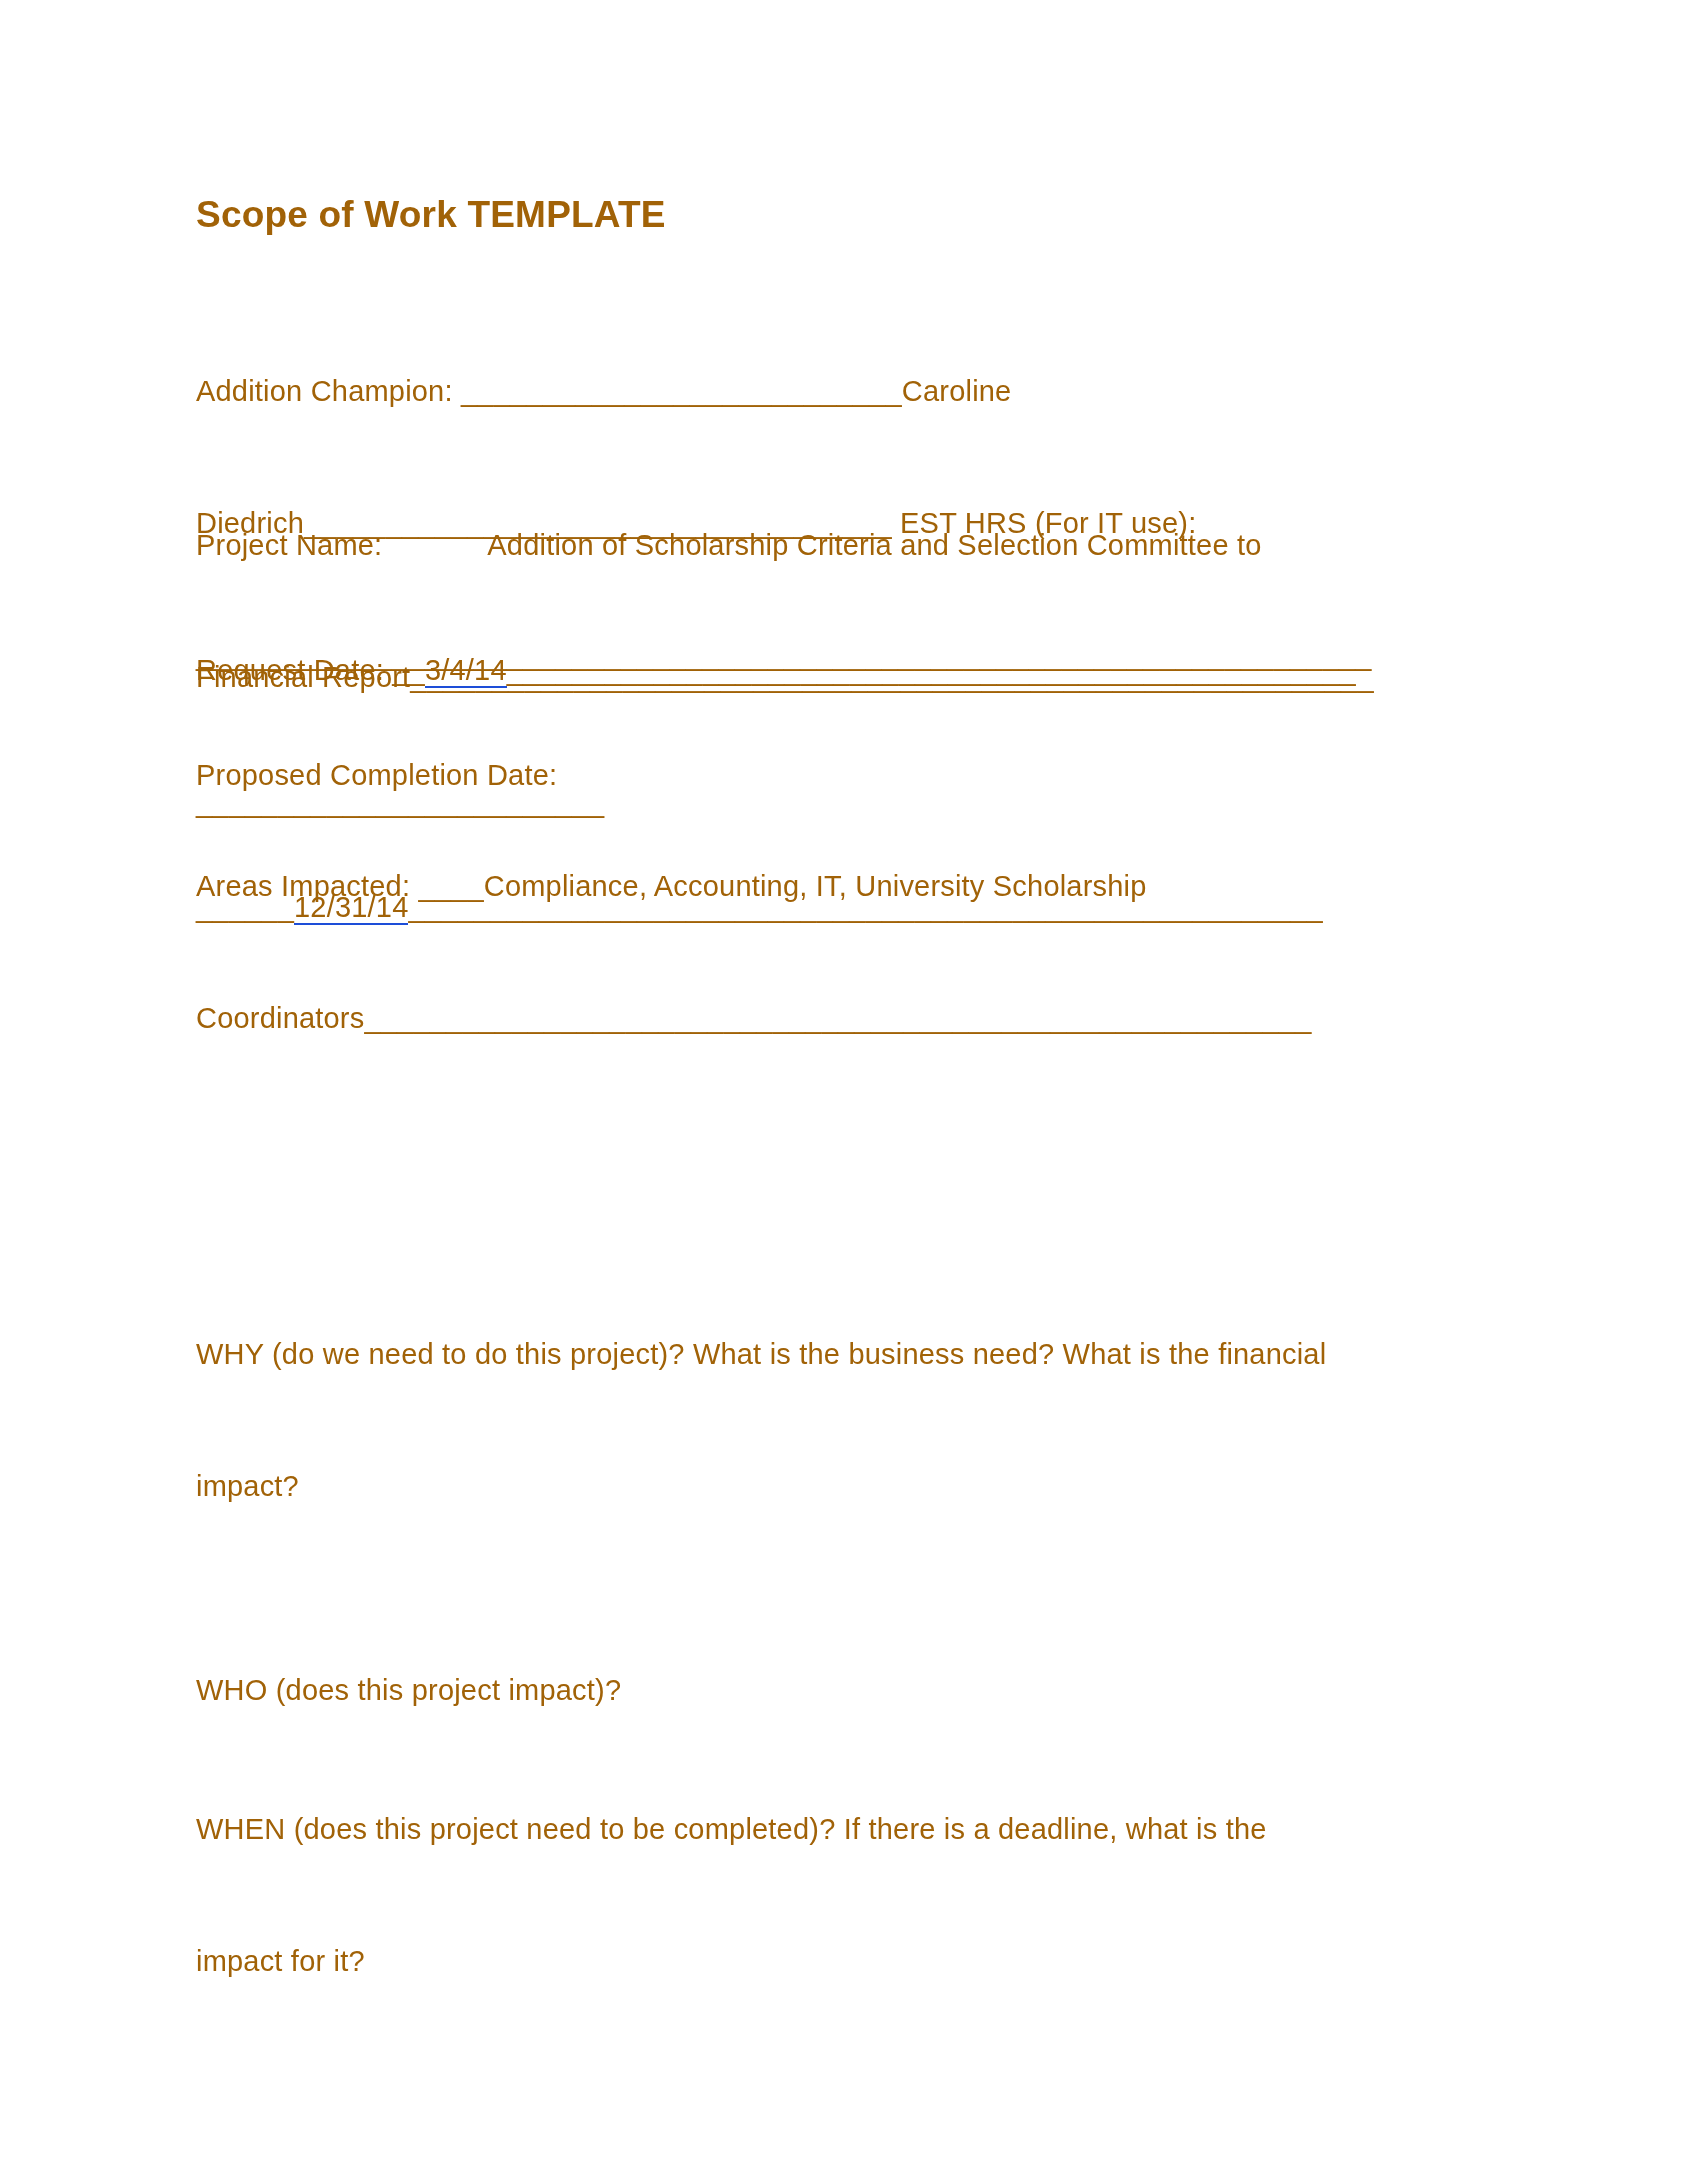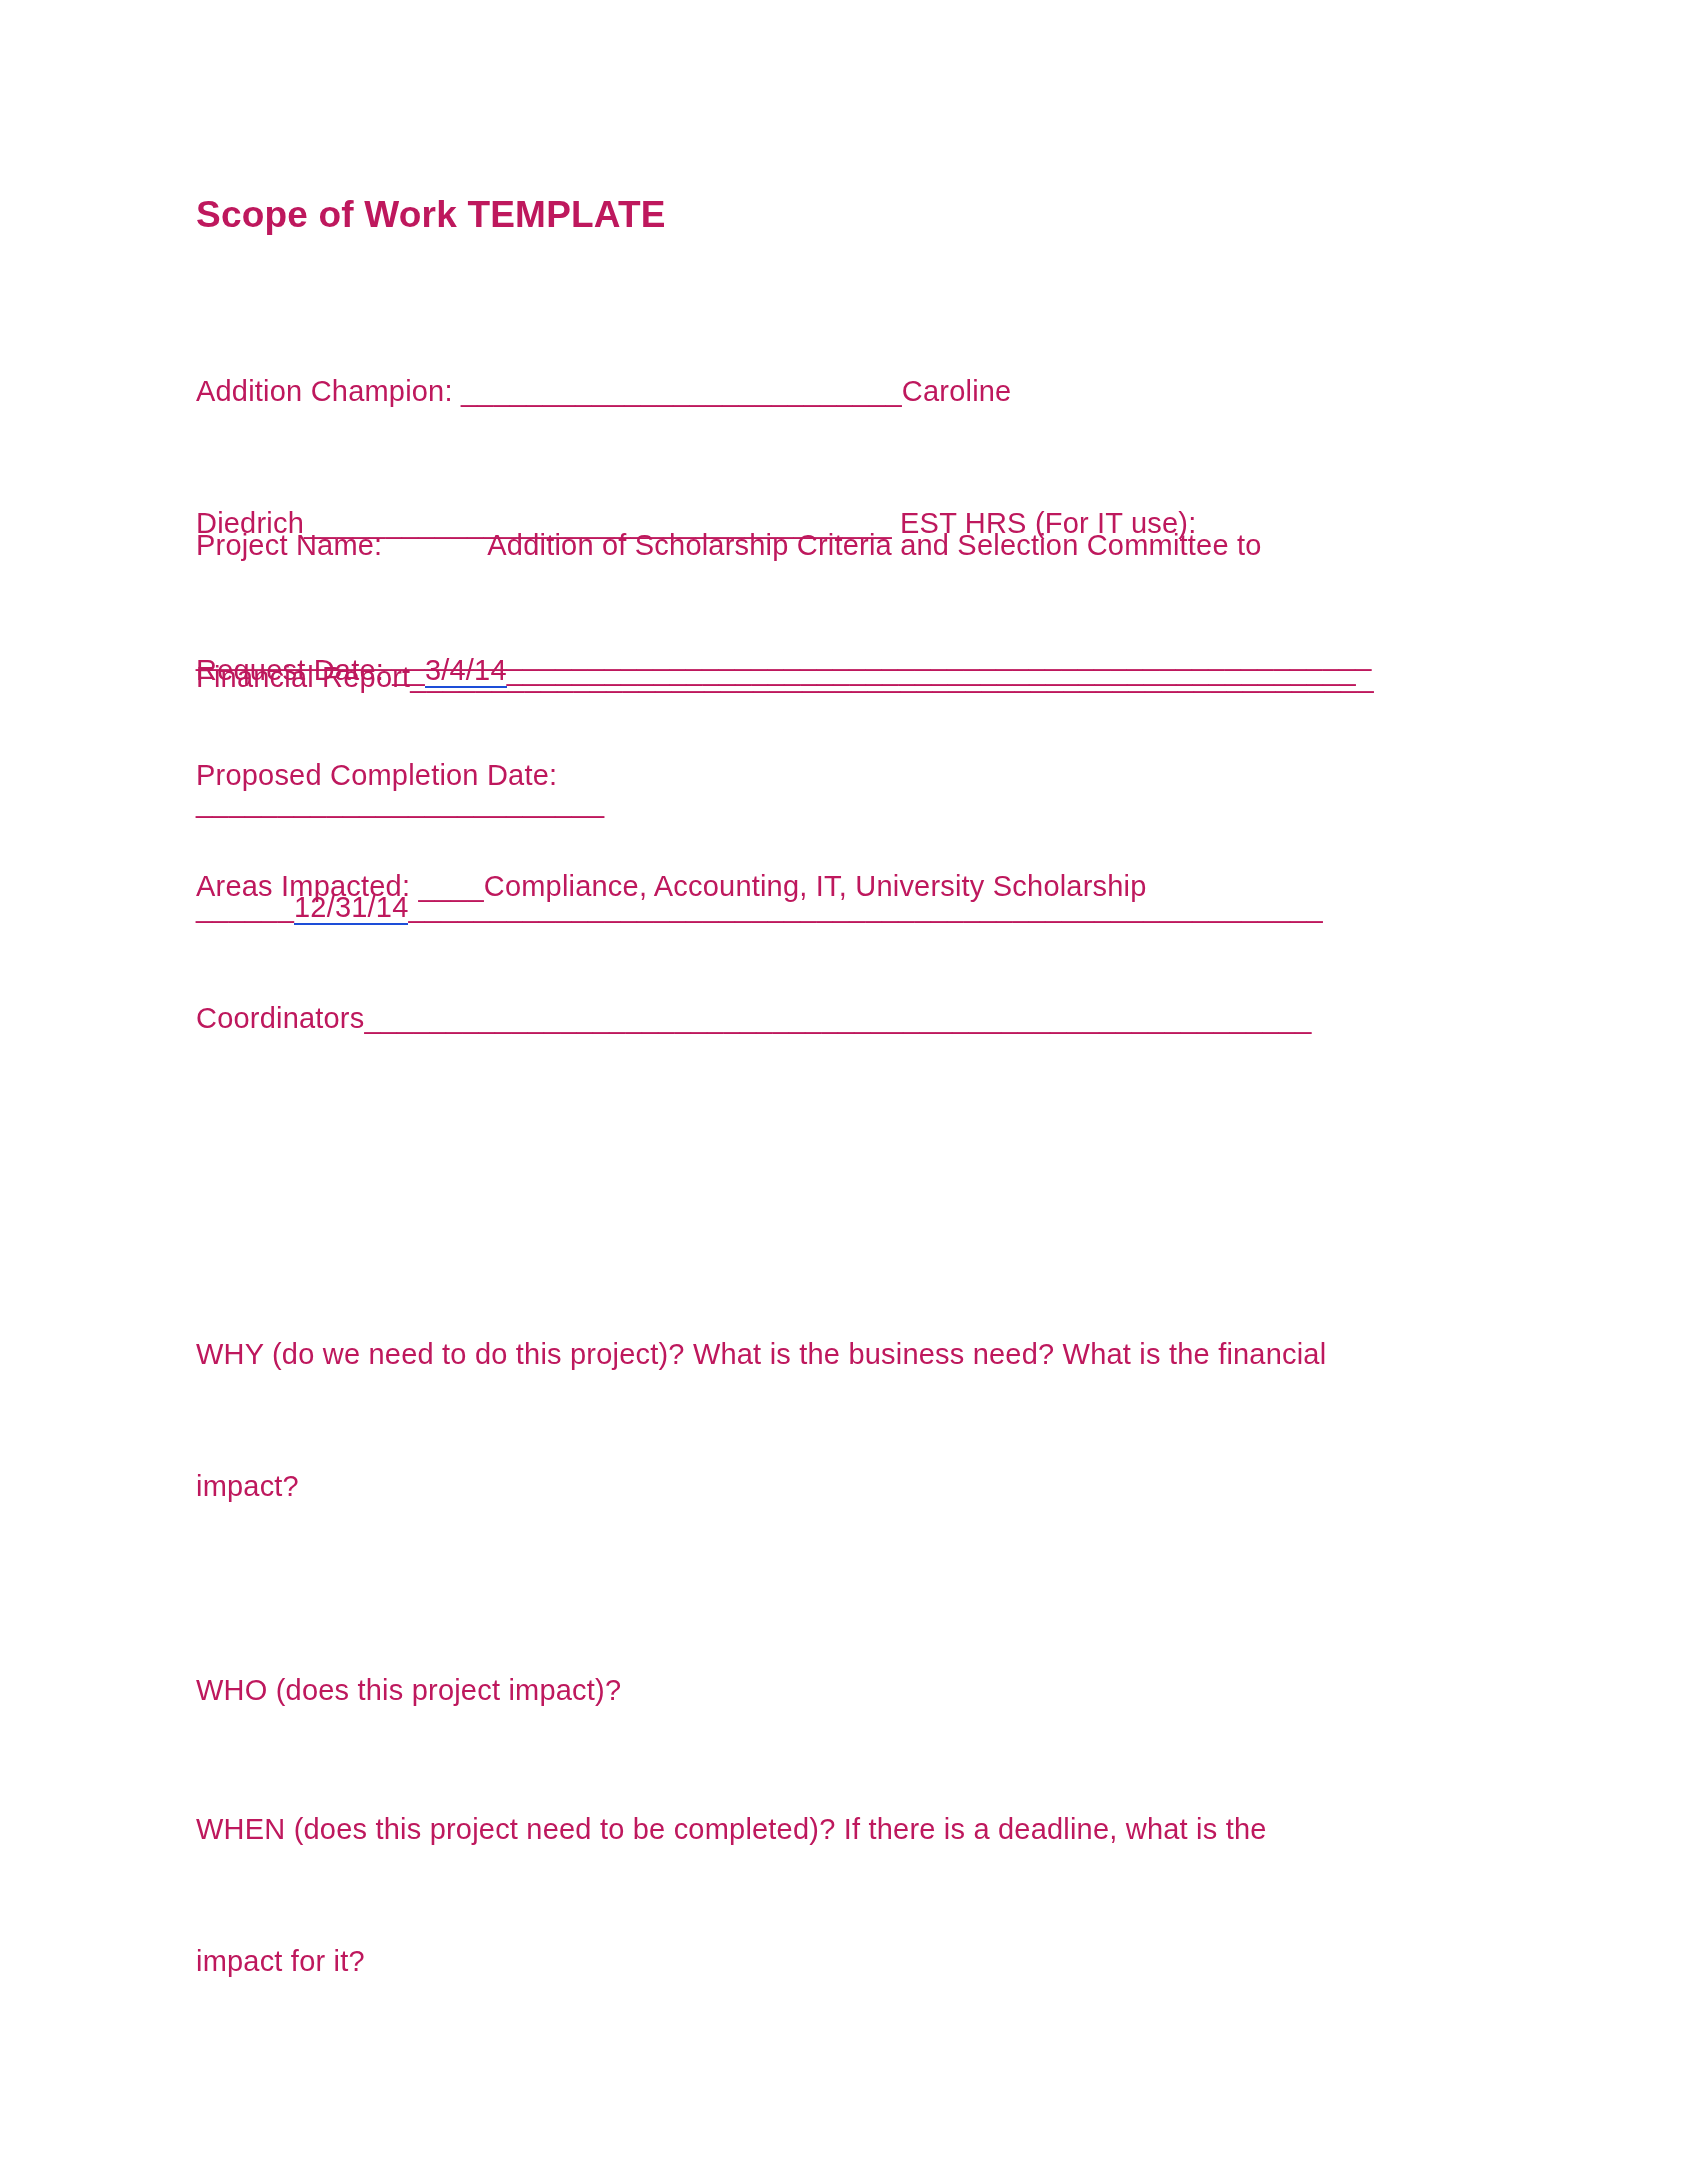--- a/index.html
+++ b/index.html
@@ -5,21 +5,21 @@
   html, body {
     margin: 0;
     padding: 0;
     background: #ffffff;
   }
   .page {
     position: relative;
     width: 1683px;
     height: 2178px;
     background: #ffffff;
-    color: #be185d;
+    color: #a16207;
     font-family: "Liberation Sans", "DejaVu Sans", sans-serif;
     overflow: hidden;
   }
   .block {
     position: absolute;
     left: 196px;
     width: 1307px;
     font-size: 29px;
     line-height: 44px;
     white-space: pre;

